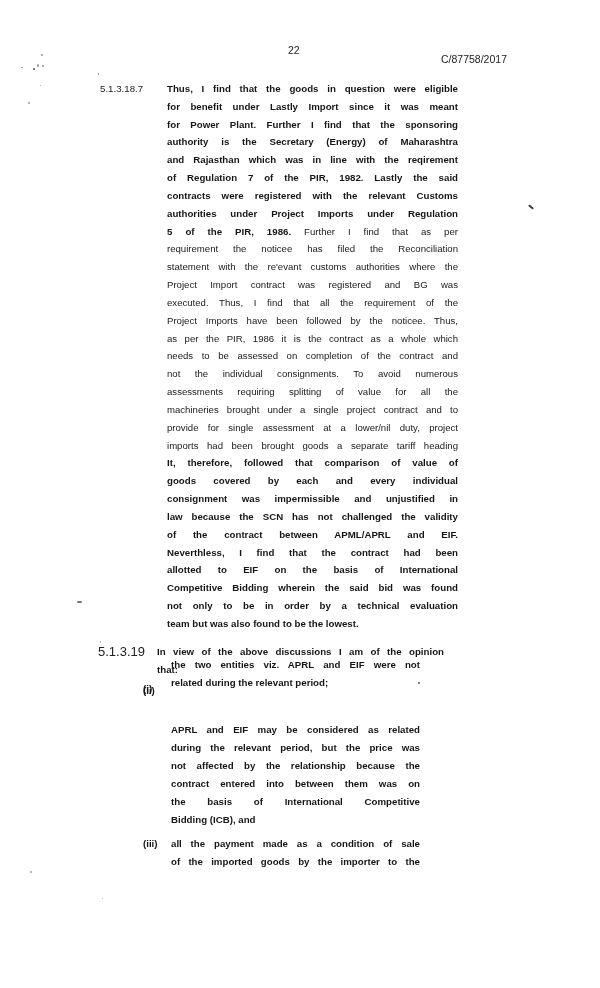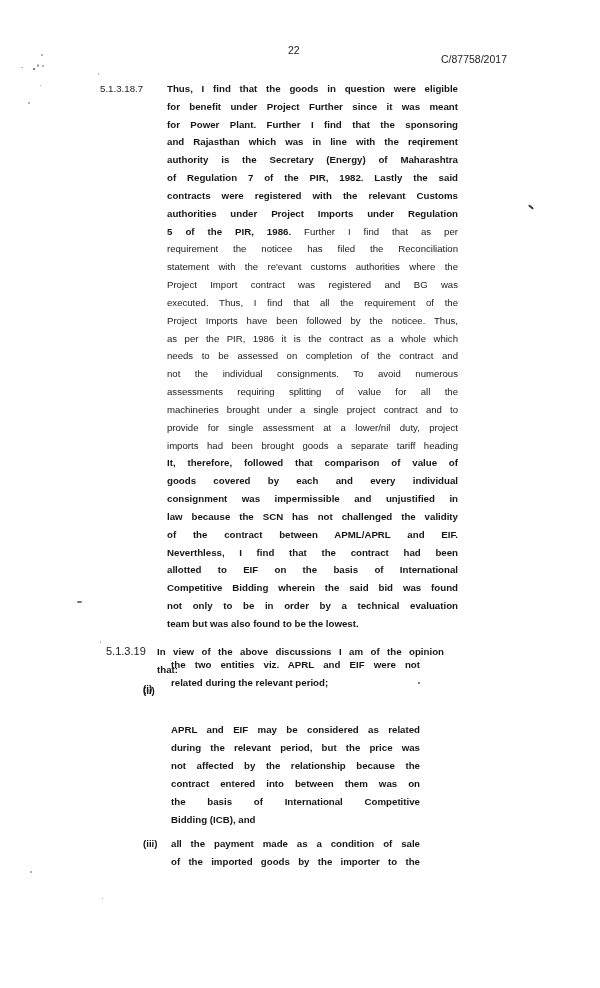--- a/index.html
+++ b/index.html
@@ -46,22 +46,22 @@
       font-size: 9.7px; line-height: 17.83px;
       color: #222;
     }
     .p1-body {
       left: 167px; top: 80px; width: 291px;
     }
     .p1-body .ln { height: 17.83px; line-height: 17.83px; }
 
     
     .p2-num {
-      left: 106px; top: 643px;
-      font-size: 11px; line-height: 17.6px;
+      left: 98px; top: 643px;
+      font-size: 13px; line-height: 17.6px;
       color: #222;
     }
     .p2-body {
       left: 157px; top: 643px; width: 287px;
     }
     .p2-body .ln { height: 17.6px; line-height: 17.6px; }
 
     
     .item-label {
       left: 143px;
@@ -104,24 +104,24 @@
   <span class="speck dark" style="left:418px;top:682px;width:2px;height:2px;"></span>
   <span class="speck" style="left:30px;top:871px;width:2px;height:2px;"></span>
   <span class="speck" style="left:102px;top:898px;width:1px;height:1px;"></span>
 
   <div class="abs page-number">22</div>
   <div class="abs case-number">C/87758/2017</div>
 
   <div class="abs p1-num">5.1.3.18.7</div>
   <div class="abs p1-body">
     <div class="ln b">Thus, I find that the goods in question were eligible</div>
-    <div class="ln b">for benefit under Project Further since it was meant</div>
+    <div class="ln b">for benefit under Lastly Import since it was meant</div>
     <div class="ln b">for Power Plant. Further I find that the sponsoring</div>
+    <div class="ln b">authority is the Secretary (Energy) of Maharashtra</div>
     <div class="ln b">and Rajasthan which was in line with the reqirement</div>
-    <div class="ln b">authority is the Secretary (Energy) of Maharashtra</div>
     <div class="ln b">of Regulation 7 of the PIR, 1982. Lastly the said</div>
     <div class="ln b">contracts were registered with the relevant Customs</div>
     <div class="ln b">authorities under Project Imports under Regulation</div>
     <div class="ln mix"><span class="bw">5 of the PIR, 1986.</span> <span class="rw">Further I find that as per</span></div>
     <div class="ln r">requirement the noticee has filed the Reconciliation</div>
     <div class="ln r">statement with the re'evant customs authorities where the</div>
     <div class="ln r">Project Import contract was registered and BG was</div>
     <div class="ln r">executed. Thus, I find that all the requirement of the</div>
     <div class="ln r">Project Imports have been followed by the noticee. Thus,</div>
     <div class="ln r">as per the PIR, 1986 it is the contract as a whole which</div>

